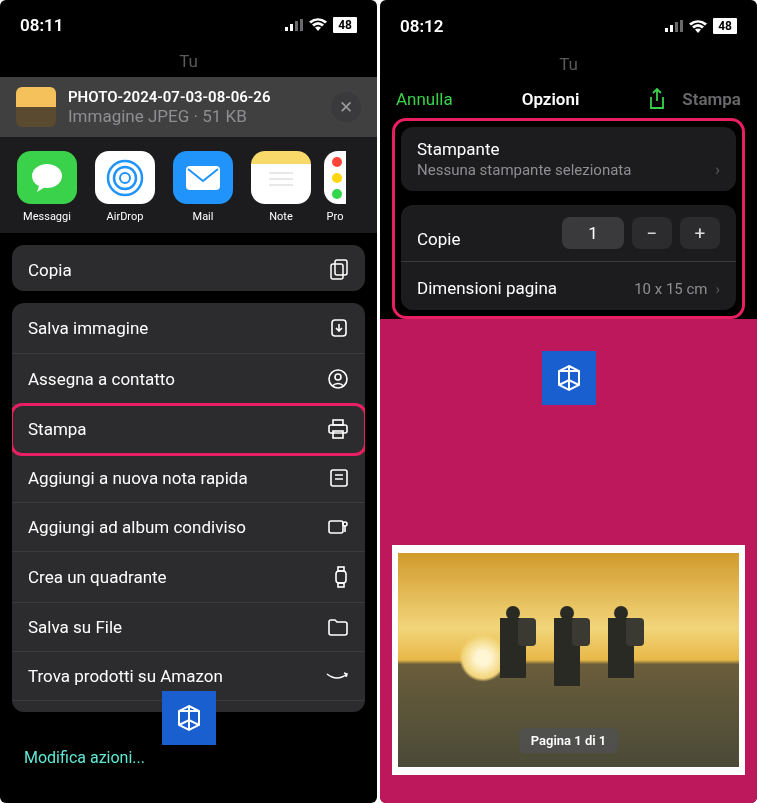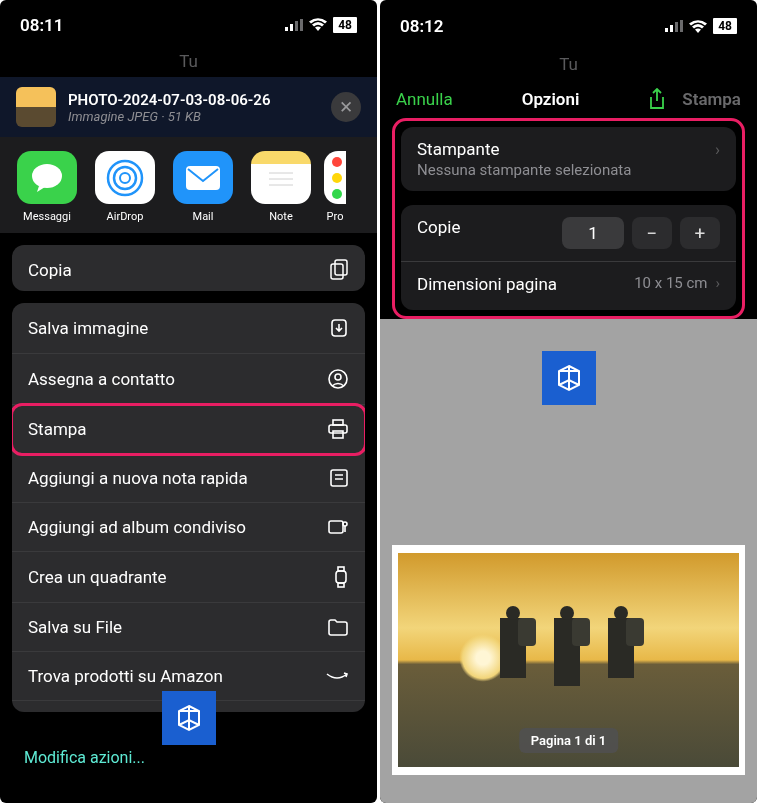--- a/index.html
+++ b/index.html
@@ -41,29 +41,29 @@
     font-size: 17px;
     padding: 6px 0;
   }
 
   
   .share-header {
     display: flex;
     align-items: center;
     padding: 10px 16px;
     gap: 12px;
-    background: #0f172a;
+    background: #404040;
   }
   .thumb {
     width: 40px; height: 40px; border-radius: 6px;
     background: linear-gradient(to bottom, #f5c15a 50%, #5a4a30 50%);
   }
   .file-meta { flex: 1; }
   .file-name { color: #fff; font-weight: 600; font-size: 15px; }
-  .file-sub { color: #8e8e93; font-size: 13px; font-style: italic; }
+  .file-sub { color: #8e8e93; font-size: 17px; }
   .dismiss-btn {
     width: 30px; height: 30px; border-radius: 50%;
     background: #3a3a3c; color: #9a9a9c;
     display: flex; align-items: center; justify-content: center;
     font-size: 17px;
   }
   .share-row {
     display: flex; gap: 0;
     padding: 14px 8px 10px;
     background: #1c1c1e;
@@ -145,21 +145,21 @@
     padding: 6px;
   }
   .form-group {
     background: #1c1c1e;
     border-radius: 12px;
     overflow: hidden;
     margin-bottom: 14px;
   }
   .form-group:last-child{margin-bottom:0;}
   .form-row {
-    display: flex; justify-content: space-between; align-items: flex-start;
+    display: flex; justify-content: space-between; align-items: flex-end;
     padding: 12px 16px;
     min-height: 48px;
     color: #fff;
     font-size: 17px;
     border-bottom: 0.5px solid #3a3a3c;
   }
   .form-row:last-child { border-bottom: none; }
   .form-row .sub { color: #8e8e93; font-size: 15px; margin-top: 2px;}
   .form-val { color: #8e8e93; font-size: 15px; display:flex; align-items:center; gap:8px;}
   .stepper { display: flex; gap: 8px; align-items: center; }
@@ -167,21 +167,21 @@
     height: 32px; border-radius: 8px; background: #2c2c2e;
     display: flex; align-items: center; justify-content: center;
     color: #fff;
   }
   .stepper-val { width: 62px; background:#3a3a3c; }
   .stepper-btn { width: 40px; color:#ddd; font-size:19px;}
   .chev { color: #5a5a5c; }
 
   .preview-area {
     flex:1;
-    background:#a3a3a3;
+    background:#be185d;
     display:flex;
     flex-direction:column;
     padding: 12px 12px 0;
   }
   .logo-mid {
     width: 54px; height: 54px; background: #1a5fd0;
     margin: 20px auto 0; display:flex;align-items:center;justify-content:center;color:#fff;
   }
   .print-preview {
     margin-top: 140px;

